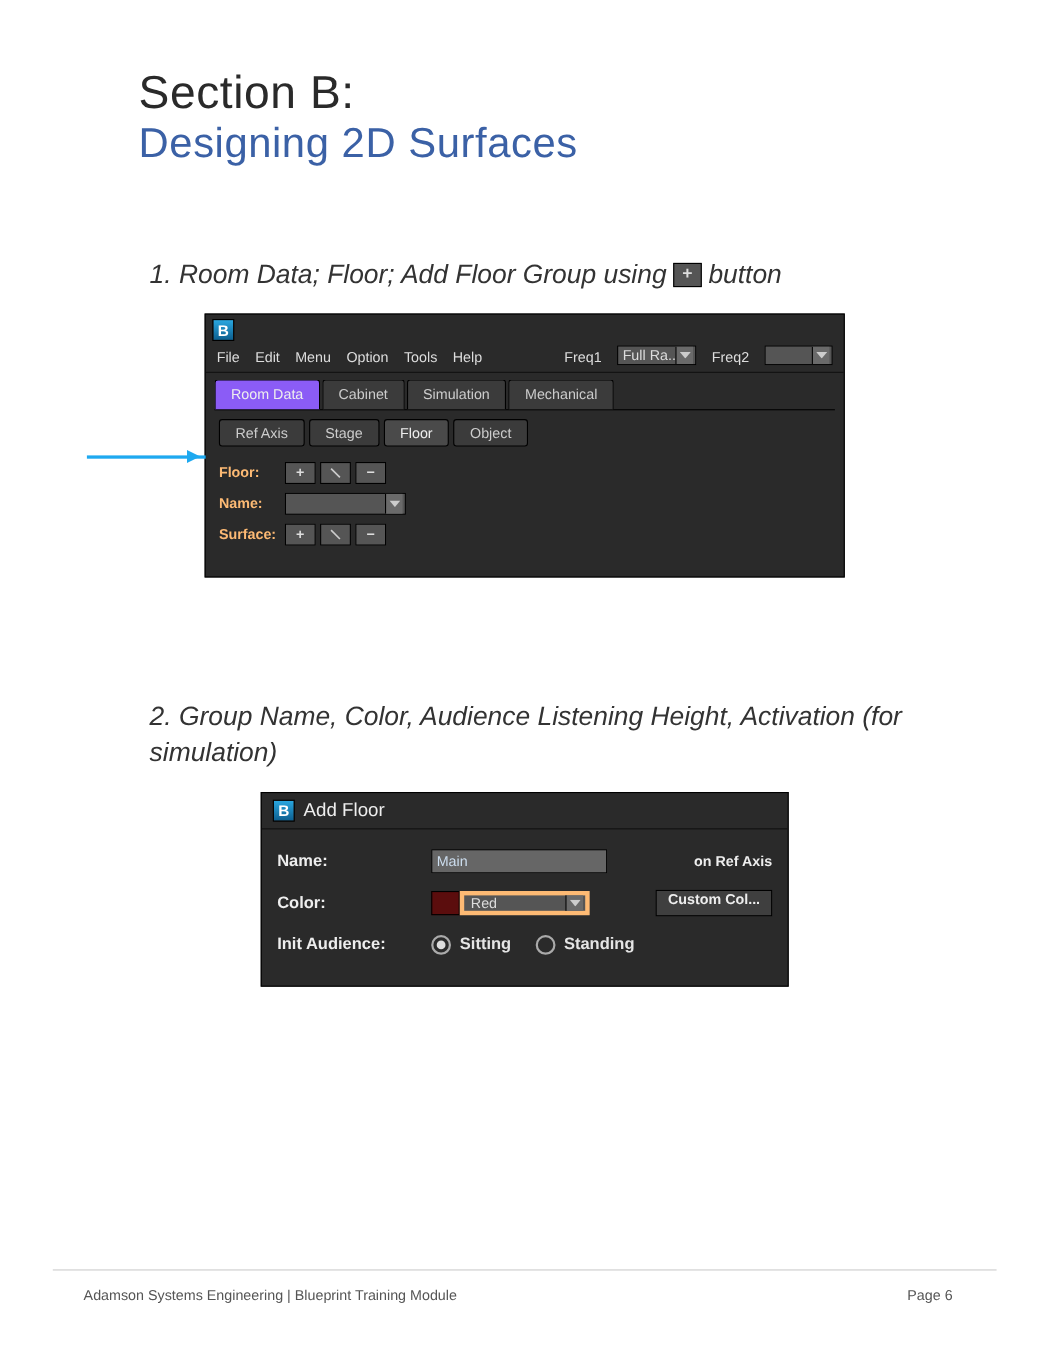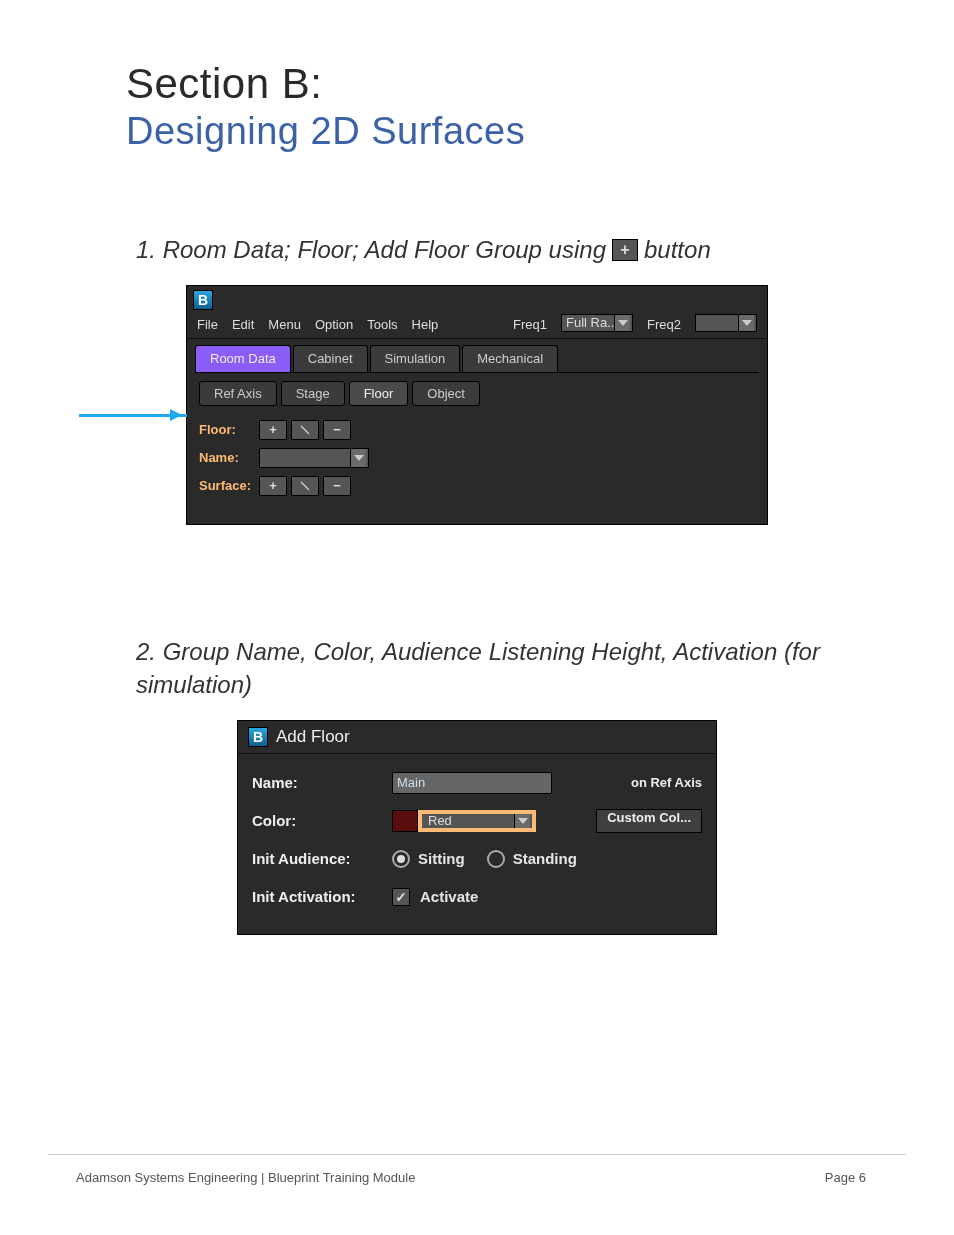--- a/index.html
+++ b/index.html
@@ -197,25 +197,20 @@
           </span>
           <span class="cust-btn">Custom Col...</span>
         </div>
         <div class="dlg-row">
           <span class="dlbl">Init Audience:</span>
           <span class="radio checked"></span>
           <span class="radio-lbl">Sitting</span>
           <span class="radio"></span>
           <span class="radio-lbl">Standing</span>
         </div>
-        <div class="dlg-row">
-          <span class="dlbl">Init Activation:</span>
-          <span class="chk checked"></span>
-          <span class="radio-lbl" style="margin-right:0">Activate</span>
-        </div>
       </div>
     </div>
   </div>
 
   <div class="footer-rule"></div>
   <div class="footer">
     <span>Adamson Systems Engineering  |  Blueprint Training Module</span>
     <span>Page 6</span>
   </div>
 </div>

